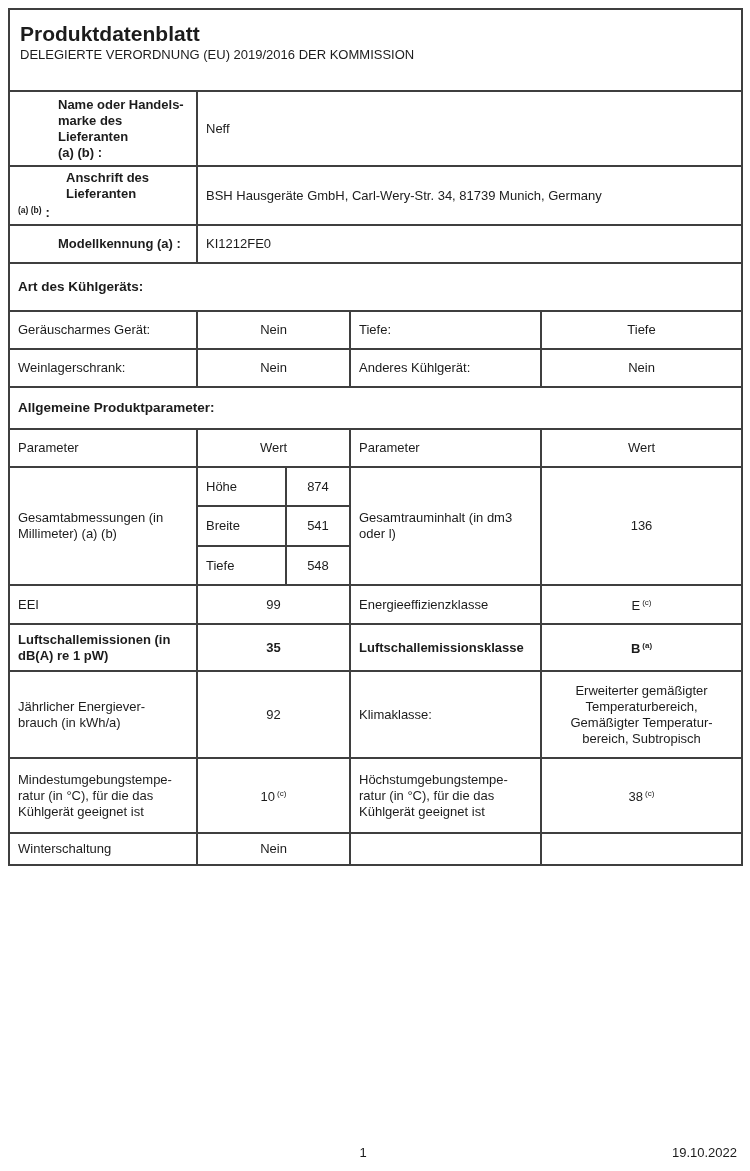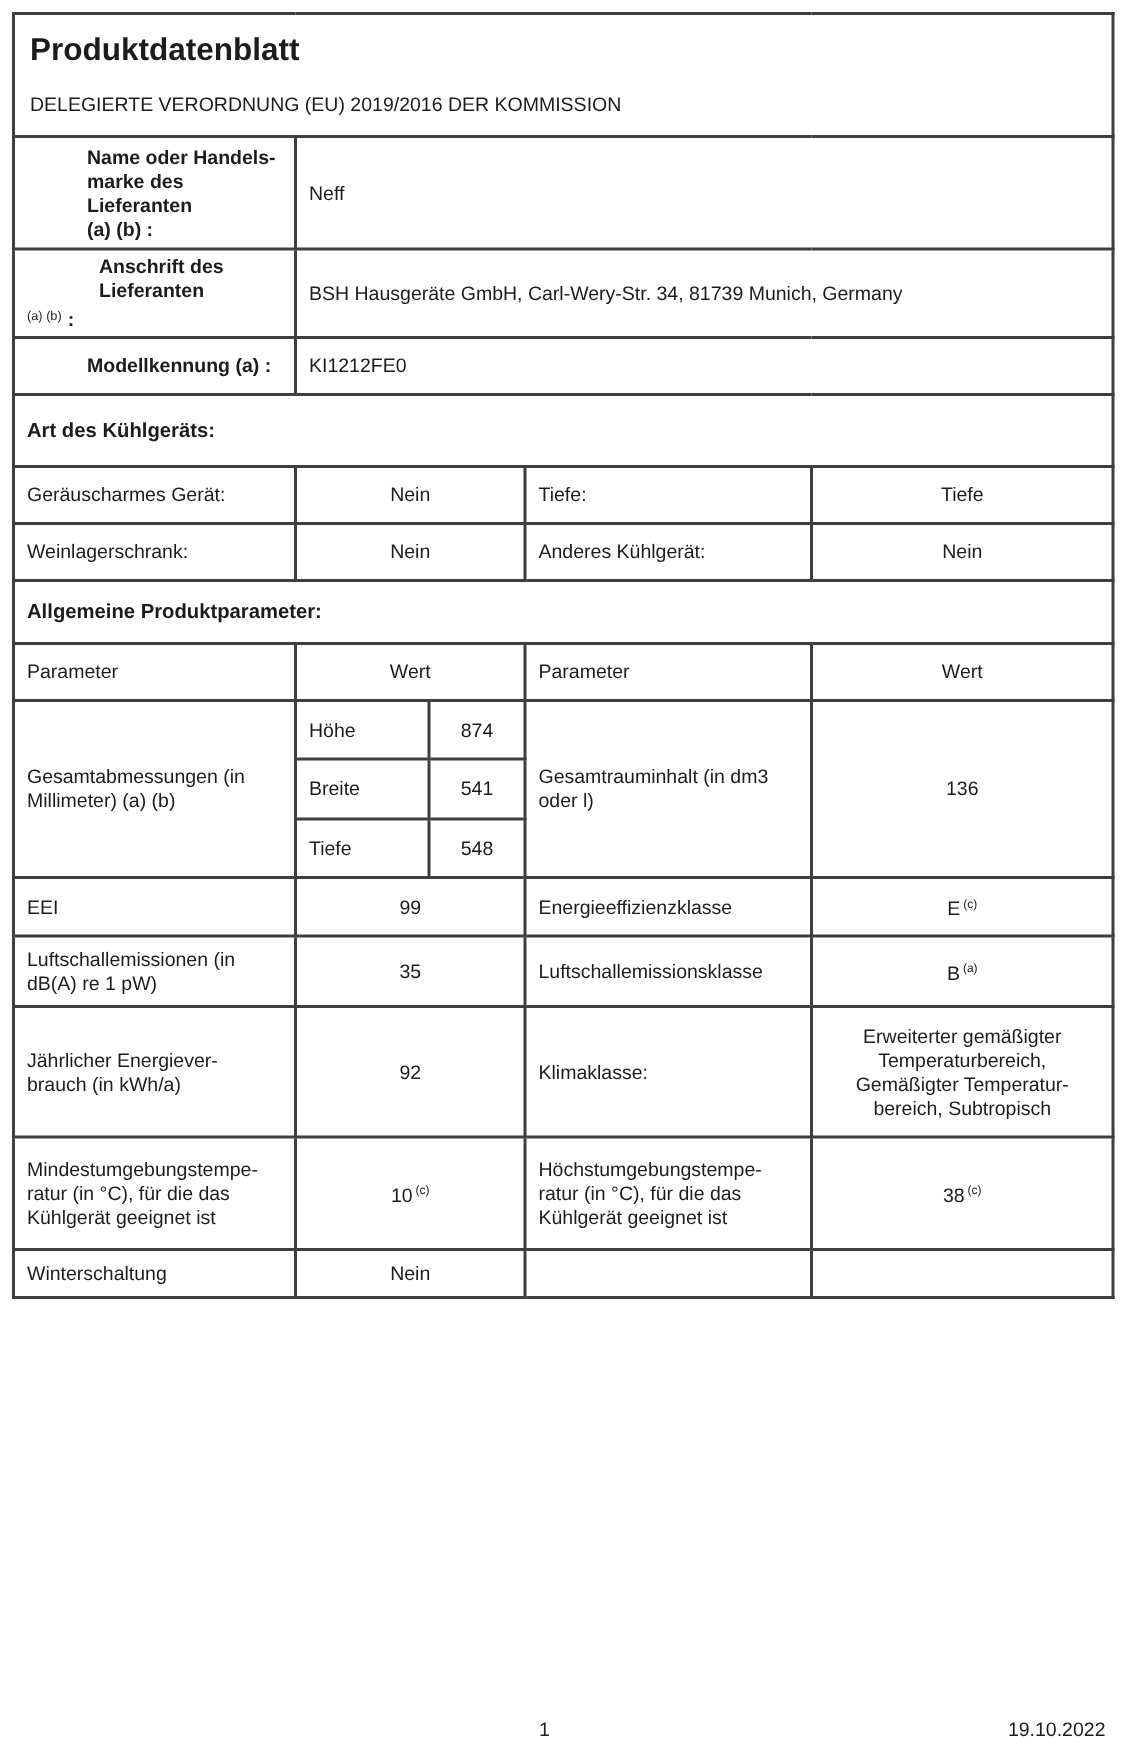--- a/index.html
+++ b/index.html
@@ -33,34 +33,34 @@
   .c2a { width: 89px;  }
   .c2b { width: 64px;  }
   .c3  { width: 191px; }
   .c4  { width: 201px; }
 
   .bold   { font-weight: bold; padding-left: 48px; }
   .center { text-align: center; padding: 3px 4px; }
 
   .title-cell { padding: 11px 10px 9px 10px; vertical-align: top; }
   .doc-title    { font-size: 21px; font-weight: bold; line-height: 26px; }
-  .doc-subtitle { font-size: 13px; line-height: 16px; margin-top: 15px; }
+  .doc-subtitle { font-size: 13px; line-height: 16px; }
 
   .heading-cell { font-weight: bold; font-size: 13.5px; }
 
   .line { display: block; }
 
   .sup {
     font-size: 8px;
     vertical-align: 5px;
     margin-left: 2px;
   }
   .sup-sm {
     font-size: 8.5px;
-    font-weight: normal;
+    font-weight: bold;
     vertical-align: 4px;
   }
   .colon { font-weight: bold; margin-left: 4px; }
 
   .footer-page {
     position: absolute;
     left: 0;
     top: 1145px;
     width: 726px;
     text-align: center;
@@ -168,21 +168,21 @@
       <td class="center">548</td>
     </tr>
 
     <tr style="height:39px;">
       <td>EEI</td>
       <td colspan="2" class="center">99</td>
       <td>Energieeffizienzklasse</td>
       <td class="center"><span>E</span><span class="sup">(c)</span></td>
     </tr>
 
-    <tr style="height:47px;">
+    <tr style="height:47px;font-weight:bold;">
       <td>
         <span class="line">Luftschallemissionen (in</span>
         <span class="line">dB(A) re 1 pW)</span>
       </td>
       <td colspan="2" class="center">35</td>
       <td>Luftschallemissionsklasse</td>
       <td class="center"><span>B</span><span class="sup">(a)</span></td>
     </tr>
 
     <tr style="height:87px;">

